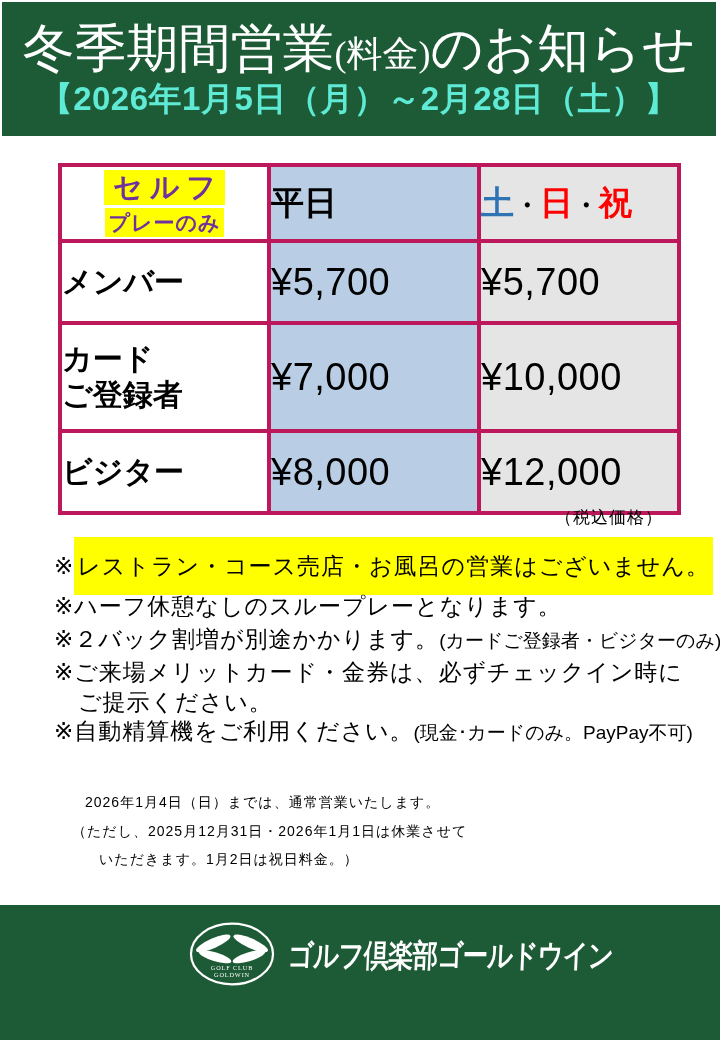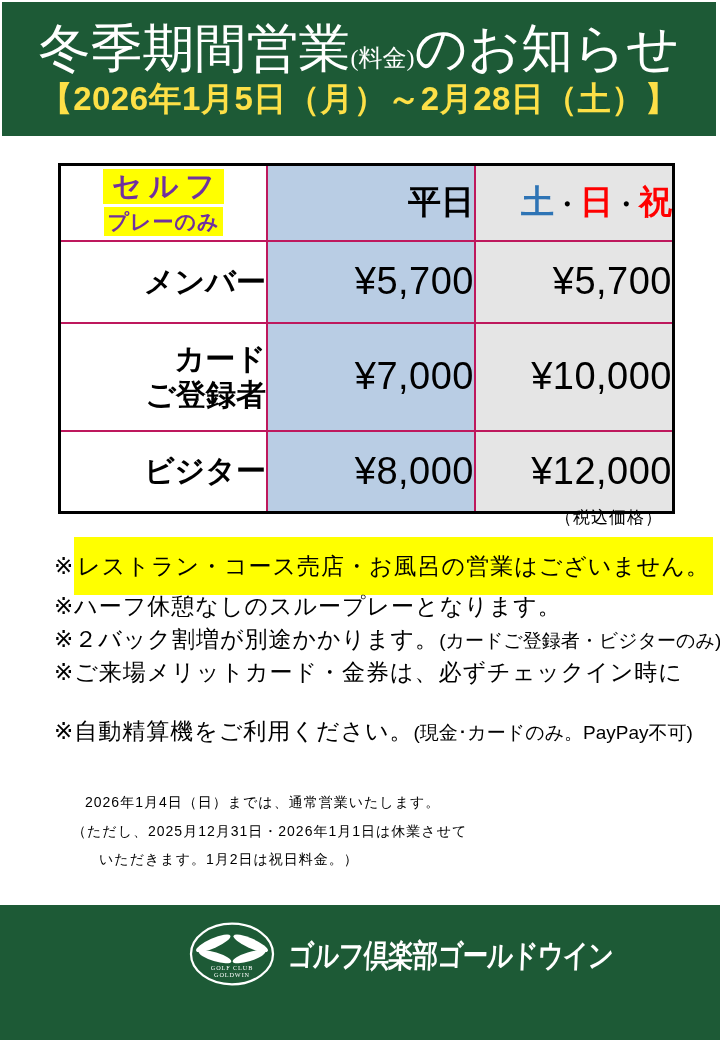--- a/index.html
+++ b/index.html
@@ -4,27 +4,27 @@
 <style>
   html,body{margin:0;padding:0;background:#ffffff;}
   .page{position:relative;width:720px;height:1040px;background:#ffffff;overflow:hidden;
         font-family:"Liberation Sans","DejaVu Sans",sans-serif;color:#000;}
 
   
   .banner{position:absolute;left:2px;top:2px;width:714px;height:134px;background:#1d5a36;
           display:flex;flex-direction:column;align-items:center;justify-content:center;gap:7px;}
   .banner-title{font-family:"Liberation Serif","DejaVu Serif",serif;color:#fff;
                 font-size:52px;line-height:1;white-space:nowrap;font-weight:500;}
-  .banner-title .small-paren{font-size:24px;}
-  .banner-subtitle{color:#fde047;font-size:33px;font-weight:700;line-height:1;white-space:nowrap;letter-spacing:0.5px;}
+  .banner-title .small-paren{font-size:36px;}
+  .banner-subtitle{color:#5eead4;font-size:33px;font-weight:700;line-height:1;white-space:nowrap;letter-spacing:0.5px;}
 
   
   table.price-table{position:absolute;left:58px;top:163px;width:607px;border-collapse:collapse;
                     table-layout:fixed;border:3px solid #000;}
-  table.price-table td{border:2px solid #be185d;text-align:right;vertical-align:middle;padding:0;}
+  table.price-table td{border:4px solid #be185d;text-align:left;vertical-align:middle;padding:0;}
   .col-label{width:205px;background:#fff;}
   .col-blue{width:206px;background:#b9cde4;}
   .col-peach{width:196px;background:#e5e5e5;}
   tr.head-row{height:76px;}
   tr.row-1{height:82px;} tr.row-2{height:108px;} tr.row-3{height:82px;}
 
   .corner-cell{line-height:1;}
   .hl{display:inline-block;background:#ffff00;color:#7030a0;font-weight:700;}
   .hl-big{font-size:29px;letter-spacing:7px;padding:3px 2px 3px 9px;margin-bottom:3px;}
   .hl-small{font-size:21px;letter-spacing:1px;padding:4px 4px;}
@@ -120,20 +120,21 @@
 
   <div class="note note-1">
     <span>※</span><span class="yellow">レストラン・コース売店・お風呂の営業はございません。</span>
   </div>
   <div class="note note-2">※ハーフ休憩なしのスループレーとなります。</div>
   <div class="note note-3">
     <span>※２バック割増が別途かかります。</span><span class="paren">(カードご登録者・ビジターのみ)</span>
   </div>
   <div class="note note-4">
     <div>※ご来場メリットカード・金券は、必ずチェックイン時に</div>
+    <div class="cont">ご提示ください。</div>
   </div>
   <div class="note note-5">
     <span>※自動精算機をご利用ください。</span><span class="paren">(現金･カードのみ。PayPay不可)</span>
   </div>
 
   <div class="closing">
     <div class="c1">2026年1月4日（日）までは、通常営業いたします。</div>
     <div class="c2">（ただし、2025月12月31日・2026年1月1日は休業させて</div>
     <div class="c3">いただきます。1月2日は祝日料金。）</div>
   </div>

